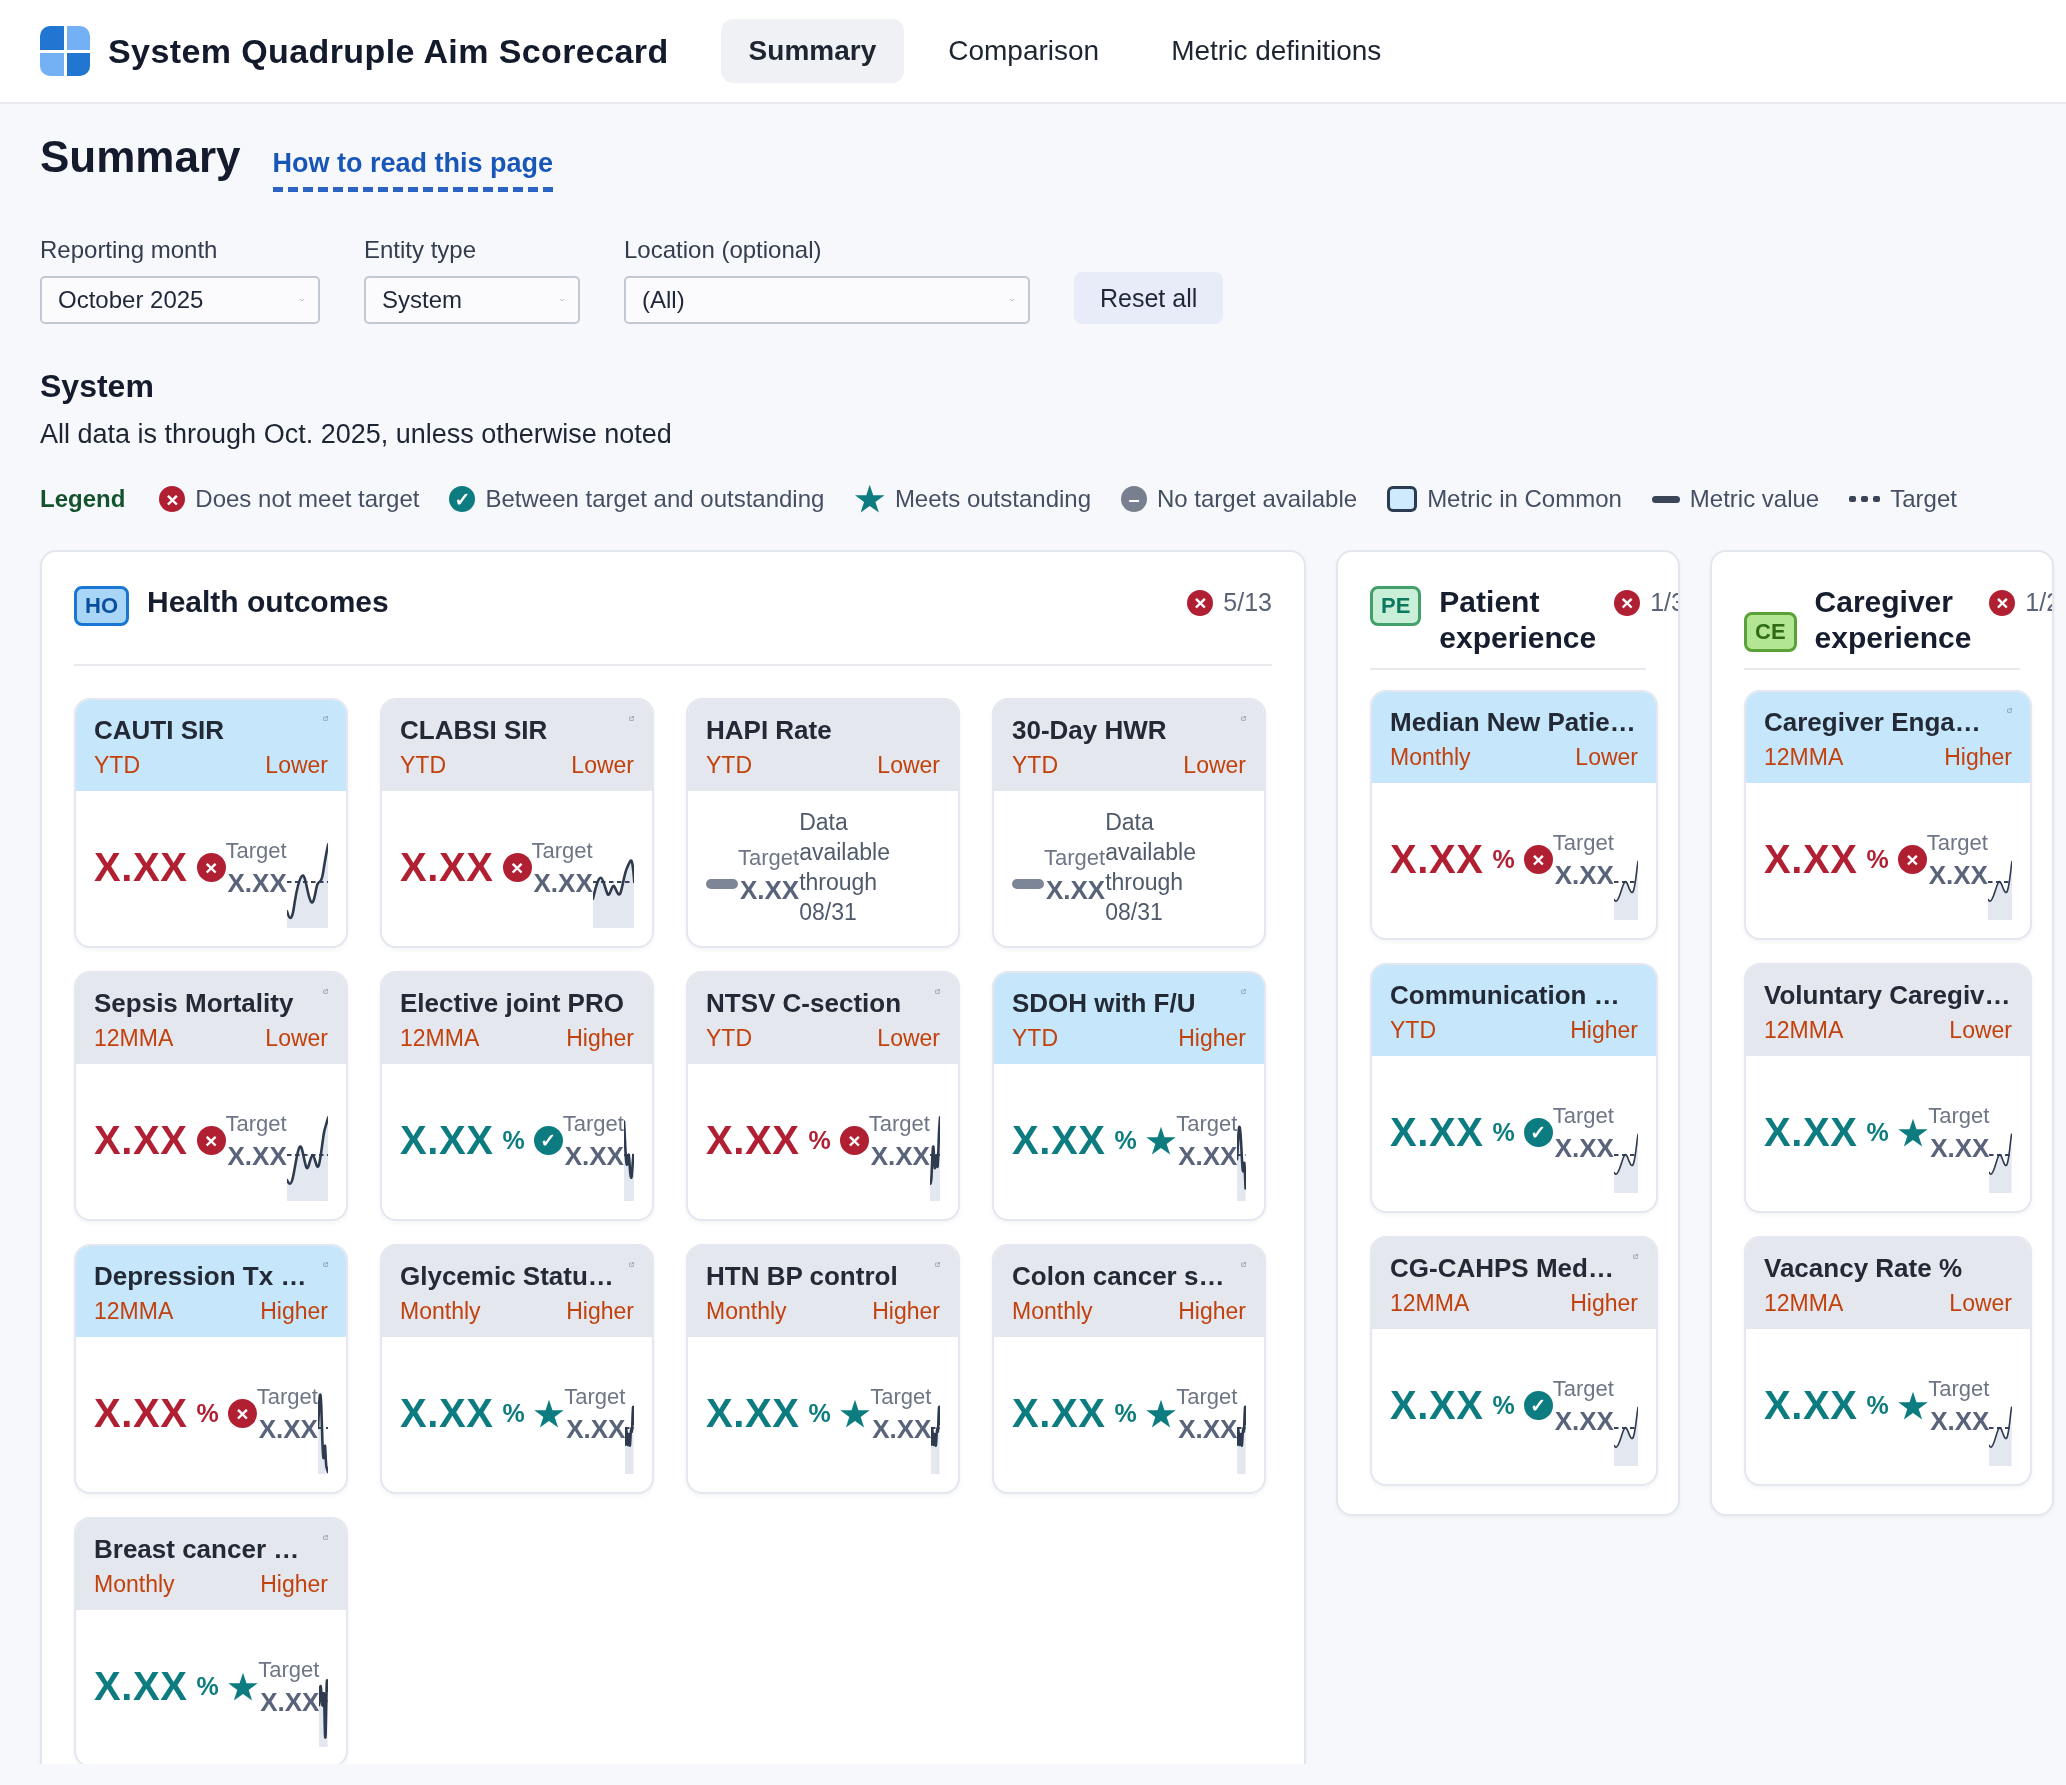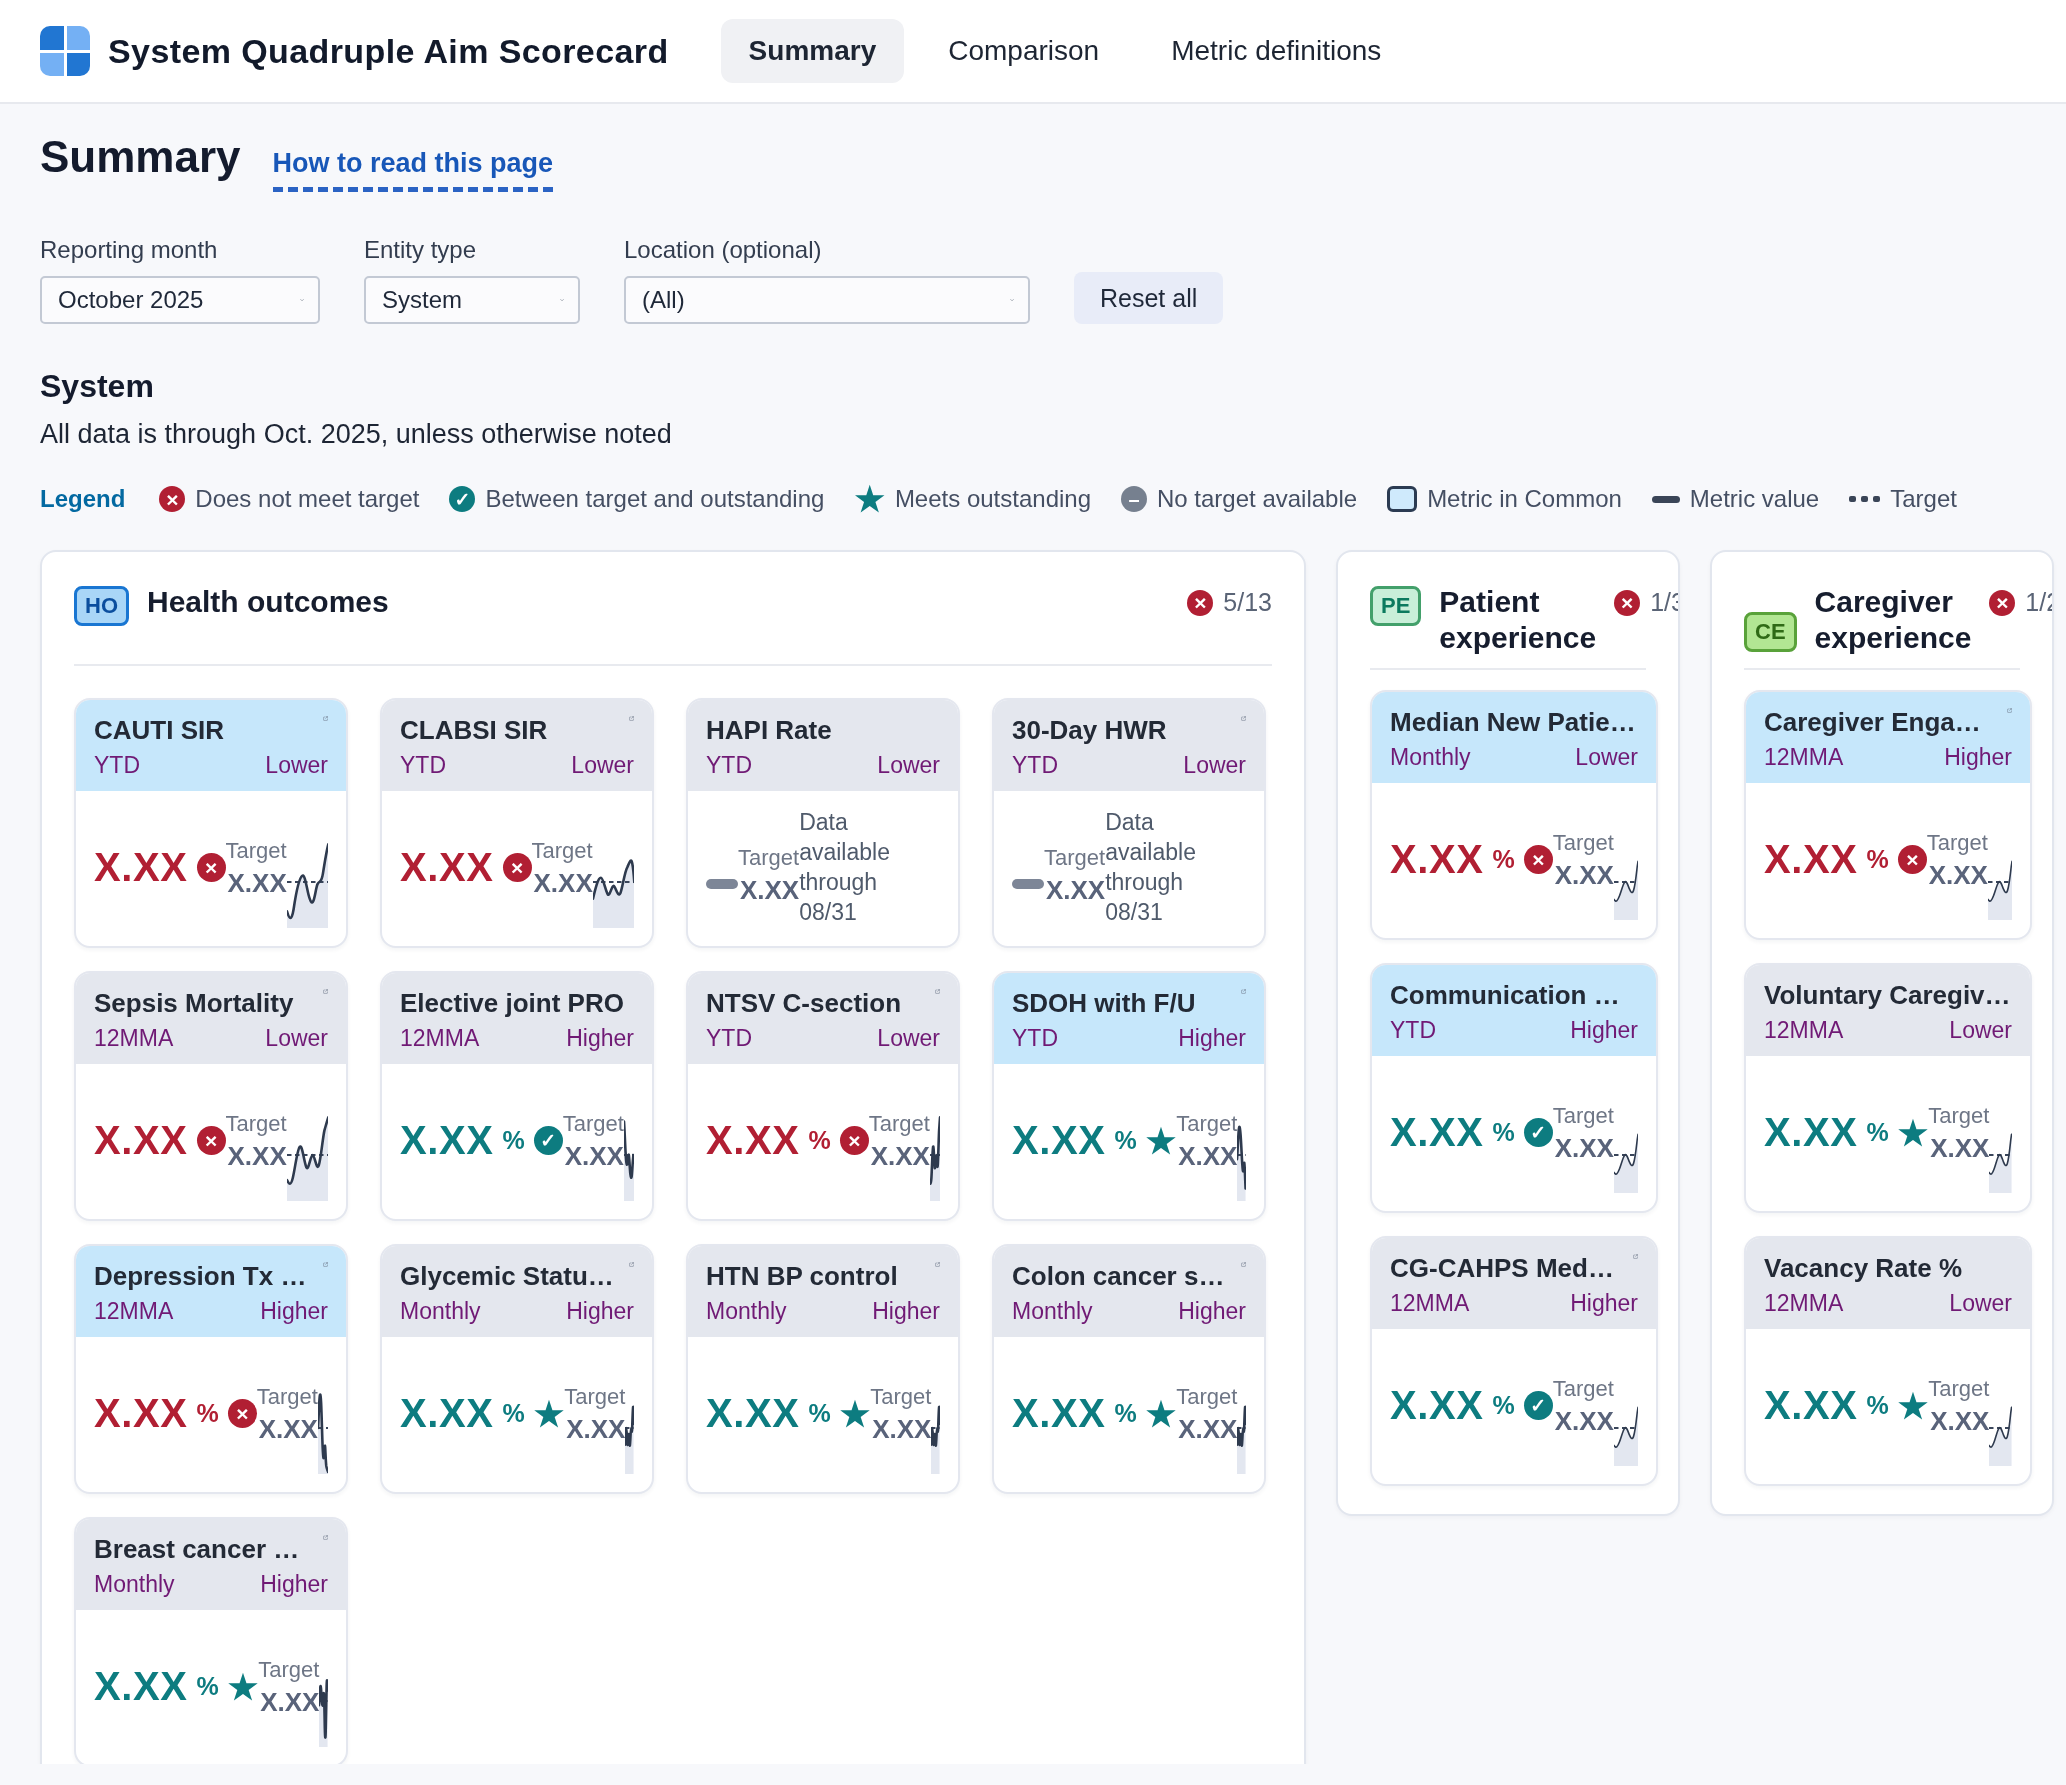--- a/index.html
+++ b/index.html
@@ -34,21 +34,21 @@
   .w-month{width:140rem;} .w-entity{width:108rem;} .w-loc{width:203rem;}
   .reset-btn{height:26rem;padding:10px 13rem;background:#e8ecf8;border:none;border-radius:4rem;font-size:12.5rem;color:#1f2839;font-family:inherit;cursor:pointer;}
 
   
   .context{position:relative;margin-top:22rem;}
   .entity{font-size:16rem;font-weight:700;color:#141b2d;}
   .entity-note{font-size:13.5rem;color:#1d2534;margin-top:7rem;}
 
   
   .legend{display:flex;align-items:center;gap:15rem;margin-top:16rem;flex-wrap:nowrap;}
-  .legend-title{font-size:12rem;font-weight:700;color:#0369a1;margin-right:2rem;}
+  .legend-title{font-size:12rem;font-weight:700;color:#14532d;margin-right:2rem;}
   .legend-item{display:flex;align-items:center;gap:5rem;font-size:12rem;color:#454f63;white-space:nowrap;}
 
   
   .st{width:14.5rem;height:14.5rem;border-radius:50%;display:inline-flex;align-items:center;justify-content:center;color:#fff;font-weight:700;flex:0 0 auto;}
   .st.small{width:13rem;height:13rem;}
   .st-fail{background:#b11f33;font-size:10.5rem;line-height:1;}
   .st-pass{background:#0d7c80;font-size:9.5rem;line-height:1;}
   .st-none{background:#76808f;font-size:10rem;line-height:1;}
   .st-star{background:none;color:#0d7c80;font-size:17rem;width:auto;height:auto;border-radius:0;line-height:1;}
   .sw-common{width:15rem;height:13rem;background:#cfeafc;border:1.5rem solid #2b3b52;border-radius:3rem;}
@@ -75,21 +75,21 @@
   .cards-ho{grid-template-columns:repeat(4,137rem);gap:11.5rem 16rem;}
   .cards-pe,.cards-ce{grid-template-columns:144rem;gap:11.5rem;}
 
   
   .card{height:125rem;border:1rem solid #e4e7ef;border-radius:8rem;background:#fff;display:flex;flex-direction:column;overflow:hidden;box-shadow:0 1rem 2rem rgba(20,30,60,.05);}
   .card-head{background:#e4e7ee;padding:7rem 9rem 6rem;flex:0 0 auto;}
   .card-head.common{background:#c6e7fb;}
   .card-title-row{display:flex;align-items:flex-start;gap:6rem;}
   .card-title{font-size:13rem;font-weight:700;color:#232a36;line-height:16rem;white-space:nowrap;overflow:hidden;text-overflow:ellipsis;flex:1 1 auto;}
   .card-link{flex:0 0 auto;margin-top:1rem;cursor:pointer;}
-  .card-meta{display:flex;justify-content:space-between;font-size:11.5rem;color:#701a75;margin-top:3rem;align-items:center;}
+  .card-meta{display:flex;justify-content:space-between;font-size:11.5rem;color:#c2410c;margin-top:3rem;align-items:center;}
   .card-body{flex:1 1 auto;display:flex;flex-direction:row;padding:8rem 9rem 9rem;position:relative;}
   .value-row{display:flex;align-items:center;}
   .value-group{display:flex;align-items:center;gap:4.5rem;}
   .value{font-size:20rem;font-weight:800;letter-spacing:.3rem;}
   .unit{font-size:12.5rem;font-weight:700;}
   .c-red{color:#b11f33;} .c-teal{color:#0d7c80;}
   .dash-chip{width:16rem;height:5rem;background:#7d8697;border-radius:2.5rem;margin-top:9rem;}
   .target{margin-left:auto;text-align:right;line-height:1;}
   .t-label{font-size:11rem;color:#6e7686;}
   .t-val{font-size:13rem;font-weight:700;color:#59637a;margin-top:4rem;}

